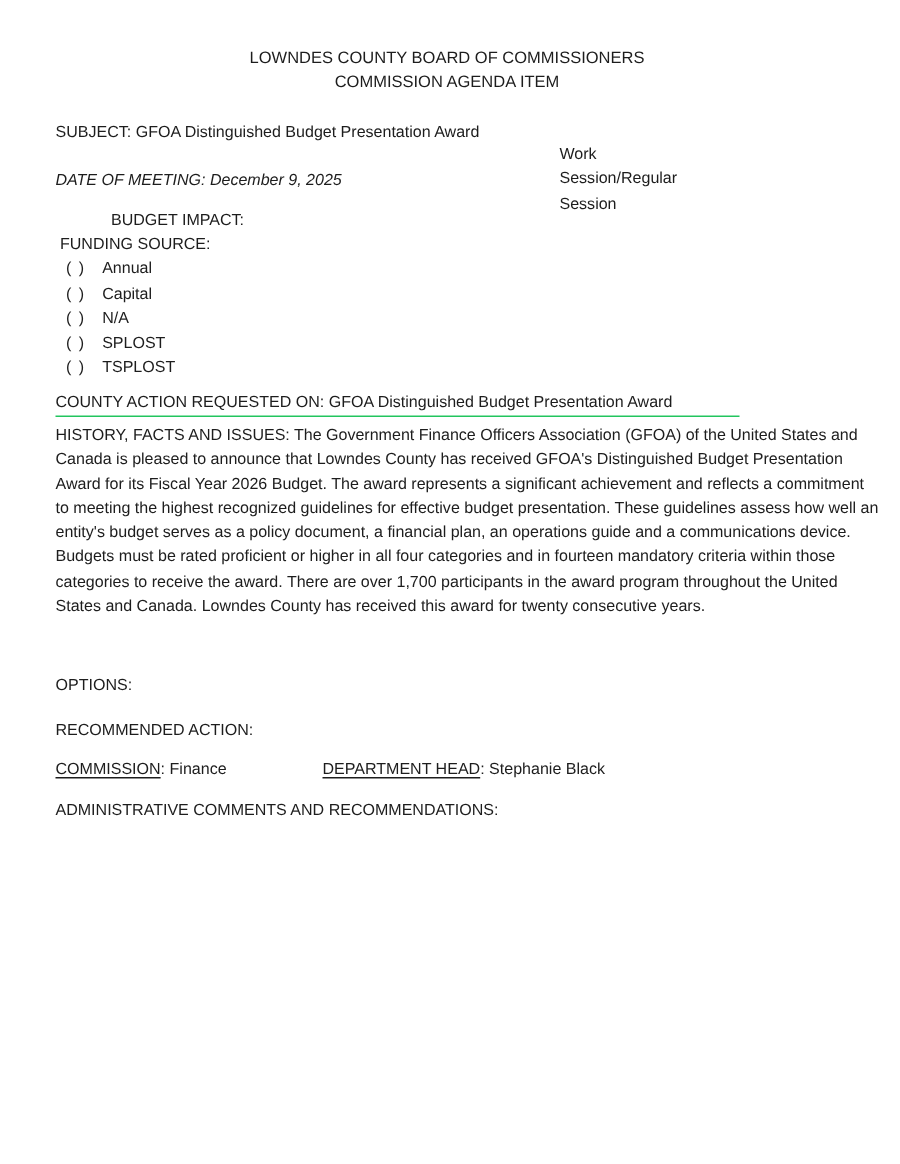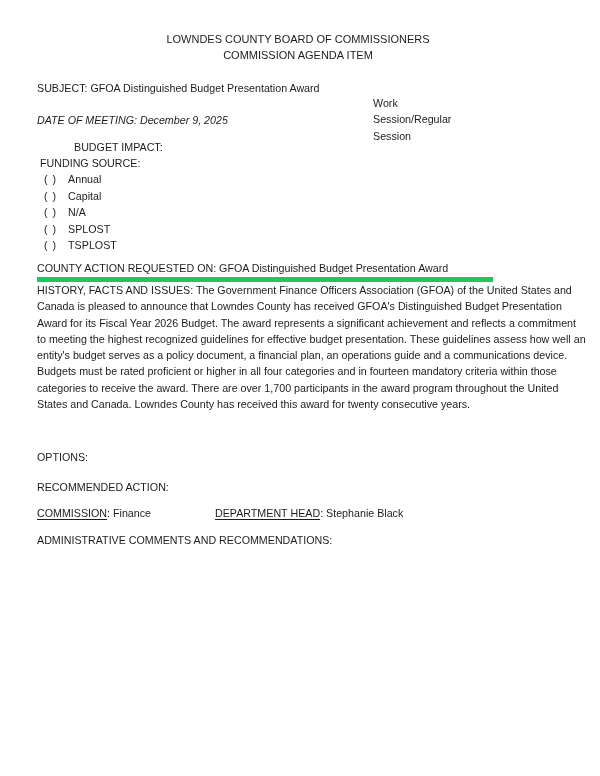--- a/index.html
+++ b/index.html
@@ -48,21 +48,21 @@
     margin-right: 11px;
     letter-spacing: 1px;
   }
   .county-action {
     position: absolute;
     top: 260px;
     left: 37px;
     width: 456px;
     line-height: 16px;
     padding-bottom: 1px;
-    border-bottom: 5px solid #22c55e;
+    border-bottom: 1px solid #22c55e;
     white-space: nowrap;
   }
   .history-paragraph {
     position: absolute;
     top: 282px;
     left: 37px;
     width: 550px;
     line-height: 16.3px;
   }
   .dept-row {

